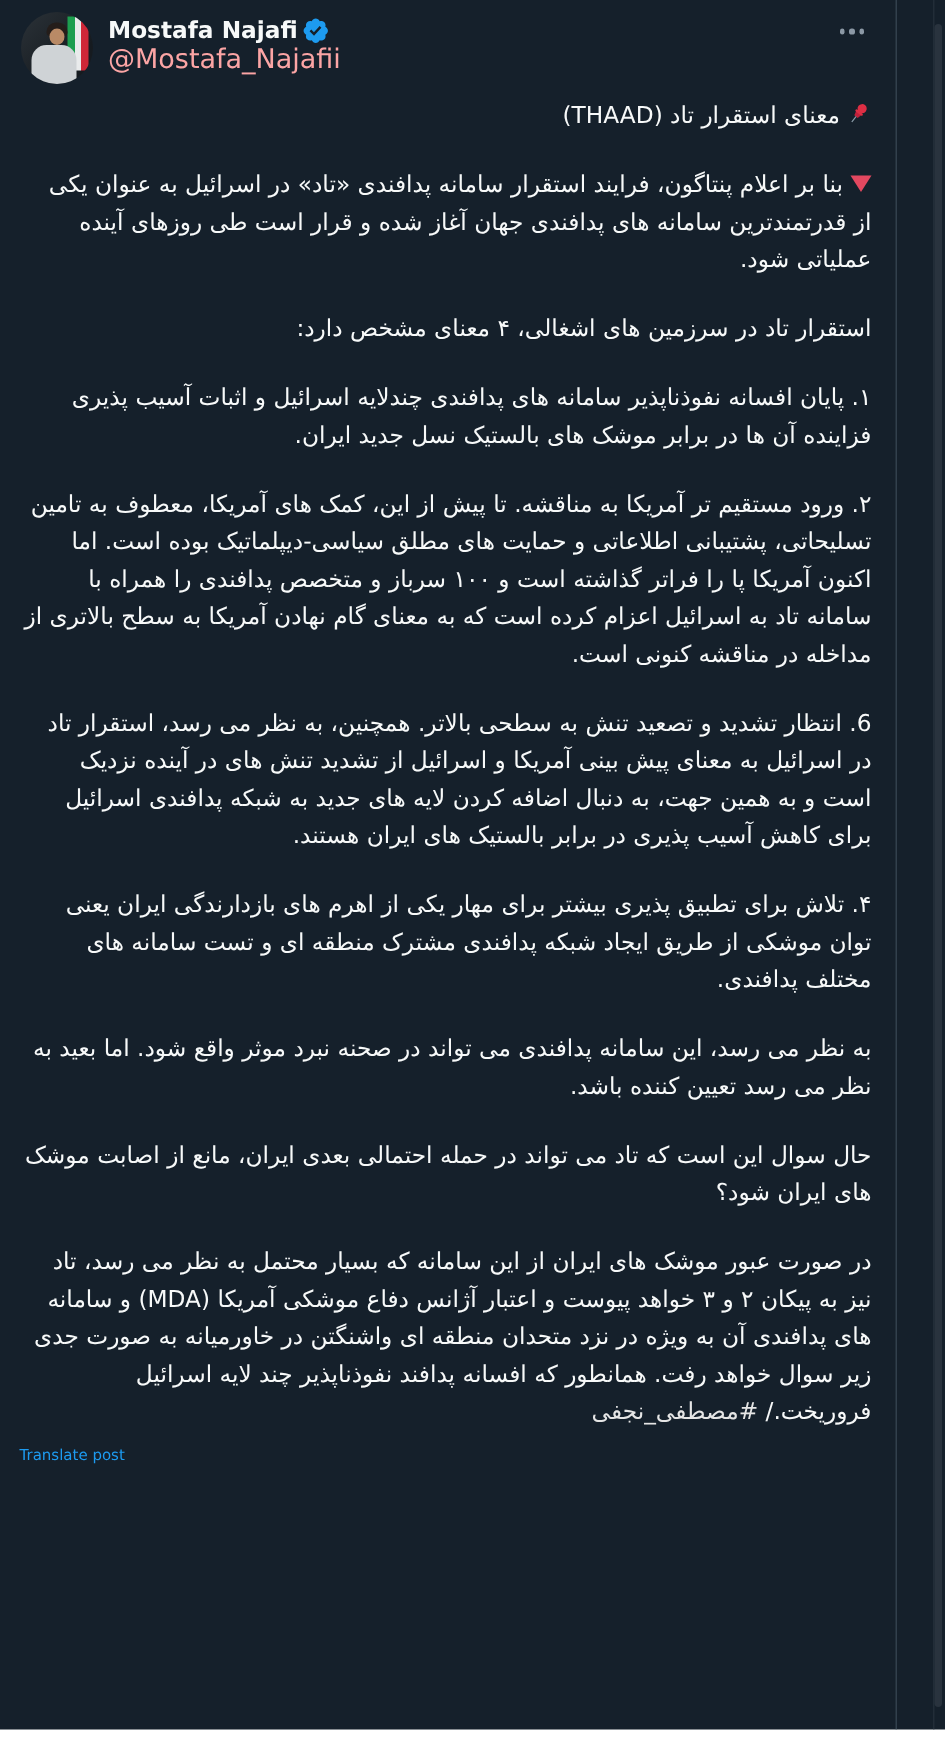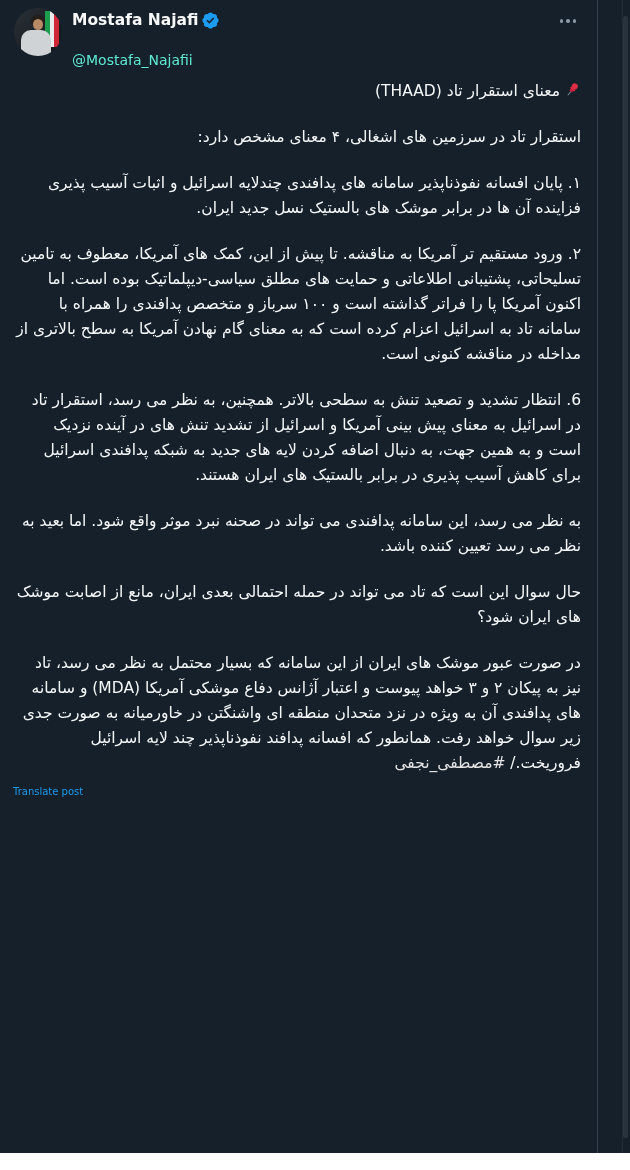--- a/index.html
+++ b/index.html
@@ -87,25 +87,24 @@
   .name-row { display: flex; align-items: center; gap: 3px; cursor: pointer; }
   .display-name {
     color: #f7f9f9;
     font-size: 15.5px;
     font-weight: bold;
     line-height: 20px;
     white-space: nowrap;
   }
   .verified-badge { width: 19px; height: 19px; flex: 0 0 auto; }
   .handle {
-    color: #5eead4;
-    font-size: 14px;
+    color: #fca5a5;
+    font-size: 18px;
     line-height: 20px;
     cursor: pointer;
-    margin-top: 20px;
   }
   .more-button {
     position: absolute;
     right: 18px; top: 16px;
     display: flex;
     gap: 3px;
     padding: 3px;
     cursor: pointer;
   }
   .more-button i {
@@ -204,24 +203,28 @@
           <svg viewBox="0 0 20 20" width="18" height="18" aria-hidden="true">
             <g transform="rotate(38 10 10)">
               <circle cx="10" cy="5" r="3.4" fill="#dd2e44"></circle>
               <path d="M7.4 8.4 h5.2 l-1 4 h-3.2 z" fill="#c1203b"></path>
               <rect x="6.7" y="7.8" width="6.6" height="1.7" rx="0.85" fill="#dd2e44"></rect>
               <rect x="9.55" y="12.2" width="0.9" height="5.4" rx="0.45" fill="#8899a6"></rect>
             </g>
           </svg>
         </span><span>معنای استقرار تاد (THAAD)</span>
       </p>
+      <p>
+        <span class="icon-triangle"></span><span>بنا بر اعلام پنتاگون، فرایند استقرار سامانه پدافندی «تاد» در اسرائیل به عنوان یکی از قدرتمندترین سامانه های پدافندی جهان آغاز شده و قرار است طی روزهای آینده عملیاتی شود.</span>
+      </p>
       <p><span>استقرار تاد در سرزمین های اشغالی، ۴ معنای مشخص دارد:</span></p>
       <p><span>۱. پایان افسانه نفوذناپذیر سامانه های پدافندی چندلایه اسرائیل و اثبات آسیب پذیری فزاینده آن ها در برابر موشک های بالستیک نسل جدید ایران.</span></p>
       <p><span>۲. ورود مستقیم تر آمریکا به مناقشه. تا پیش از این، کمک های آمریکا، معطوف به تامین تسلیحاتی، پشتیبانی اطلاعاتی و حمایت های مطلق سیاسی-دیپلماتیک بوده است. اما اکنون آمریکا پا را فراتر گذاشته است و ۱۰۰ سرباز و متخصص پدافندی را همراه با سامانه تاد به اسرائیل اعزام کرده است که به معنای گام نهادن آمریکا به سطح بالاتری از مداخله در مناقشه کنونی است.</span></p>
       <p><span>6. انتظار تشدید و تصعید تنش به سطحی بالاتر. همچنین، به نظر می رسد، استقرار تاد در اسرائیل به معنای پیش بینی آمریکا و اسرائیل از تشدید تنش های در آینده نزدیک است و به همین جهت، به دنبال اضافه کردن لایه های جدید به شبکه پدافندی اسرائیل برای کاهش آسیب پذیری در برابر بالستیک های ایران هستند.</span></p>
+      <p><span>۴. تلاش برای تطبیق پذیری بیشتر برای مهار یکی از اهرم های بازدارندگی ایران یعنی توان موشکی از طریق ایجاد شبکه پدافندی مشترک منطقه ای و تست سامانه های مختلف پدافندی.</span></p>
       <p><span>به نظر می رسد، این سامانه پدافندی می تواند در صحنه نبرد موثر واقع شود. اما بعید به نظر می رسد تعیین کننده باشد.</span></p>
       <p><span>حال سوال این است که تاد می تواند در حمله احتمالی بعدی ایران، مانع از اصابت موشک های ایران شود؟</span></p>
       <p><span>در صورت عبور موشک های ایران از این سامانه که بسیار محتمل به نظر می رسد، تاد نیز به پیکان ۲ و ۳ خواهد پیوست و اعتبار آژانس دفاع موشکی آمریکا (MDA) و سامانه های پدافندی آن به ویژه در نزد متحدان منطقه ای واشنگتن در خاورمیانه به صورت جدی زیر سوال خواهد رفت. همانطور که افسانه پدافند نفوذناپذیر چند لایه اسرائیل فروریخت./ </span><a class="hashtag">#مصطفی_نجفی</a></p>
     </div>
 
     <div class="tweet-footer">
       <a class="translate-link">Translate post</a>
     </div>
 
   </div>

